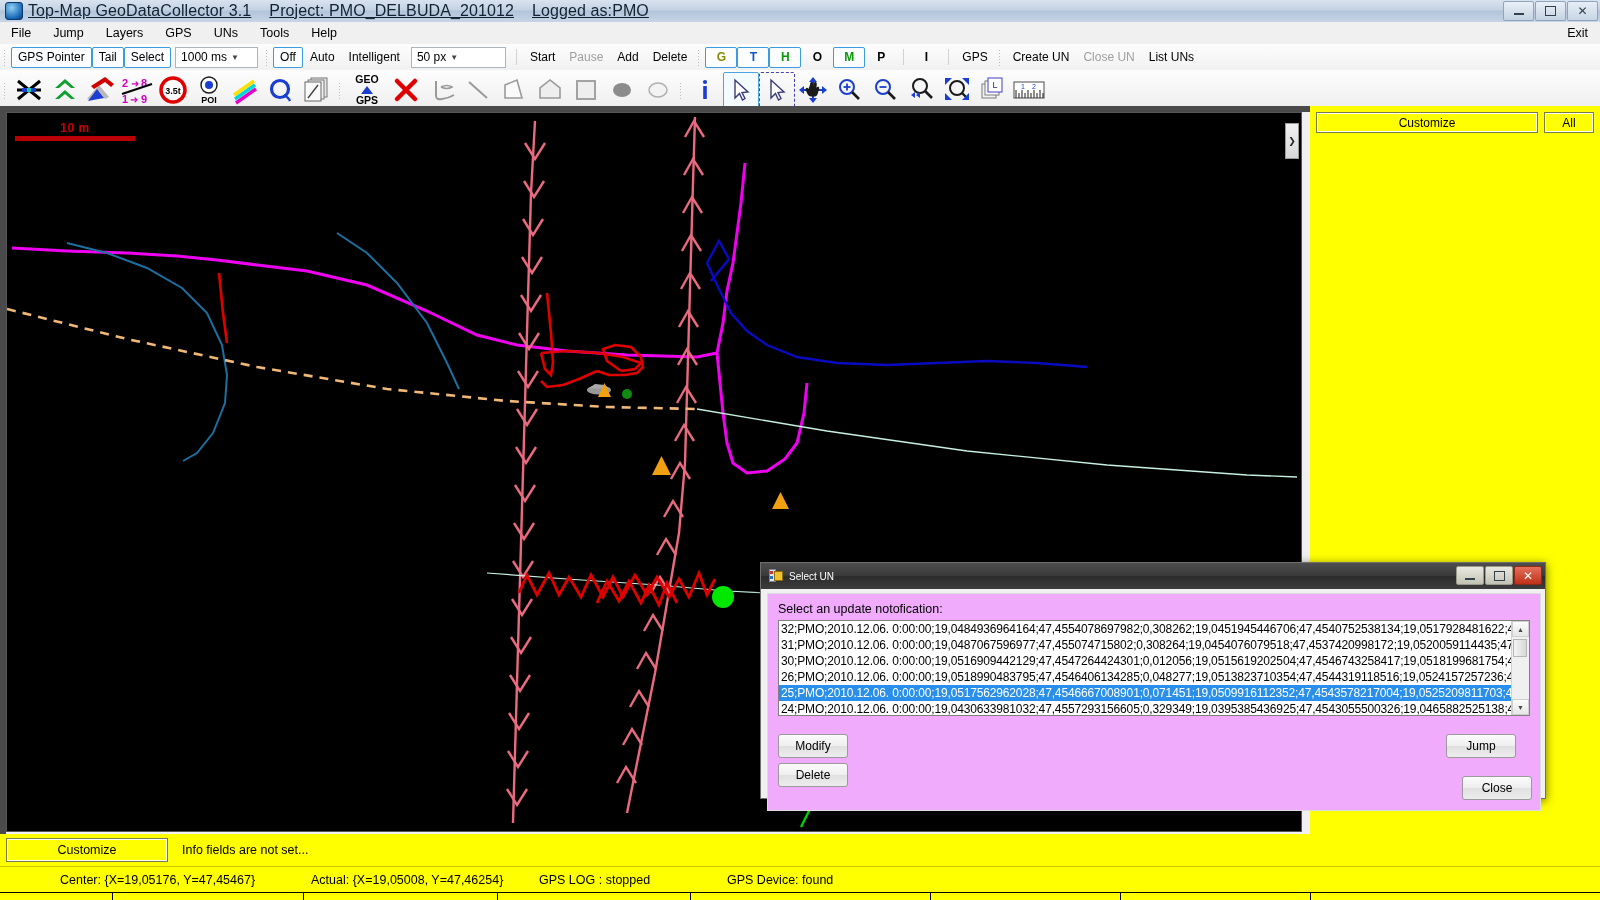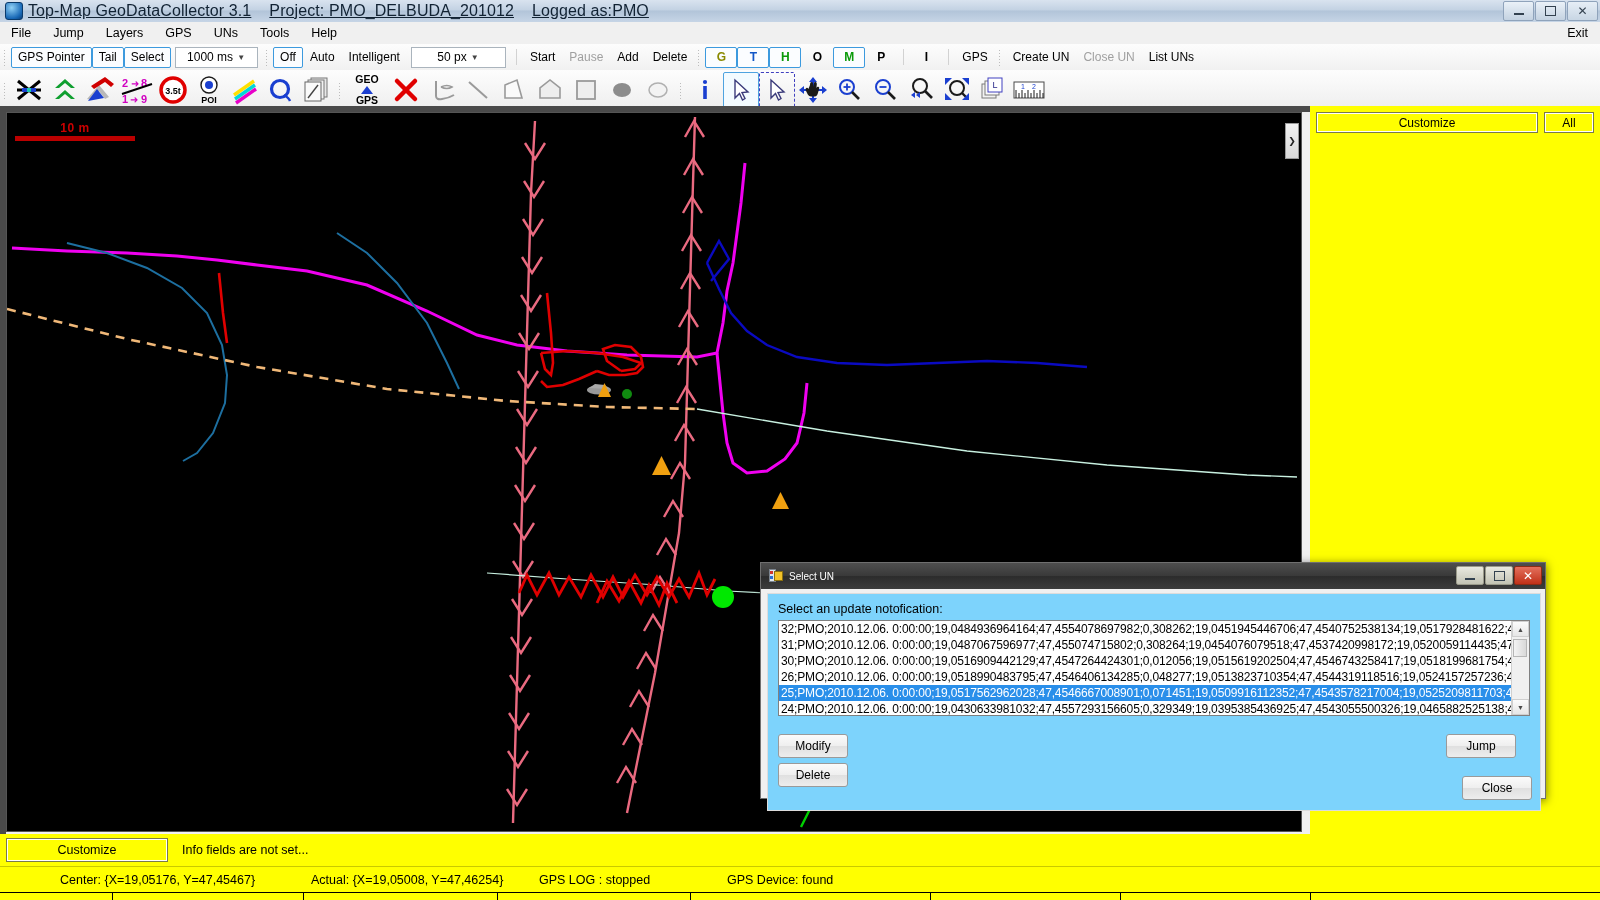--- a/index.html
+++ b/index.html
@@ -61,21 +61,21 @@
     height:19px;padding:0 6px;display:flex;align-items:center;
     font-size:12px;color:#000;border:1px solid transparent;border-radius:2px;
     white-space:nowrap;
   }
   .tbtn.sel{border-color:#3c9ade;background:#fbfdff;}
   .tbtn.dim{color:#a0a0a0;}
   .tbtn.letter{min-width:18px;justify-content:center;font-weight:bold;font-size:12px;}
   .c-olive{color:#8a8a00;} .c-blue{color:#1257c7;} .c-green{color:#0a9a0a;} .c-dark{color:#000;}
   .combo{
     height:19px;min-width:74px;border:1px solid #aab4bd;background:#fff;
-    display:flex;align-items:center;justify-content:center;
+    display:flex;align-items:center;justify-content:flex-start;
     padding:0 2px 0 5px;font-size:12px;margin:0 4px;
   }
   .combo .arw{font-size:8px;color:#444;padding:0 4px;}
   .vsep{width:1px;height:16px;background:#d2d2d2;margin:0 6px;}
 
   
   .toolbar2{
     position:absolute;left:0;top:70px;width:1600px;height:40px;
     background:linear-gradient(to bottom,#fdfdfd,#eeeeee);
     border-bottom:1px solid #d0d0d0;
@@ -160,21 +160,21 @@
   .dlg-icon .c{position:absolute;left:1px;top:2px;width:3px;height:3px;background:#d0342c;}
   .dlg-icon .d{position:absolute;left:1px;top:7px;width:3px;height:3px;background:#2d6fd0;}
   .dlg-title span.t{color:#fff;font-size:10px;}
   .dlg-btns{position:absolute;right:3px;top:3px;display:flex;gap:1px;}
   .dbtn{width:26px;height:17px;border:1px solid #9a9a8a;border-radius:2px;
         background:linear-gradient(to bottom,#e9e9e0,#c3c3b4);
         display:flex;align-items:center;justify-content:center;}
   .dbtn.close{background:linear-gradient(to bottom,#e4705c,#c03018);border-color:#8e2a14;}
   .dbtn.close .glyph-x{color:#fff;}
   .dlg-body{position:absolute;left:6px;top:30px;width:774px;height:218px;
-            background:#7dd3fc;border:1px solid #dcdcdc;box-sizing:border-box;}
+            background:#f0abfc;border:1px solid #dcdcdc;box-sizing:border-box;}
   .dlg-label{position:absolute;left:10px;top:8px;font-size:12.5px;color:#000;}
   .listbox{
     position:absolute;left:10px;top:26px;width:752px;height:96px;
     background:#fff;border:1px solid #808080;box-sizing:border-box;overflow:hidden;
     display:flex;
   }
   .listcol{flex:1;overflow:hidden;}
   .lrow{
     height:16px;line-height:16px;font-size:12px;
     font-family:"Liberation Sans","DejaVu Sans",sans-serif;

